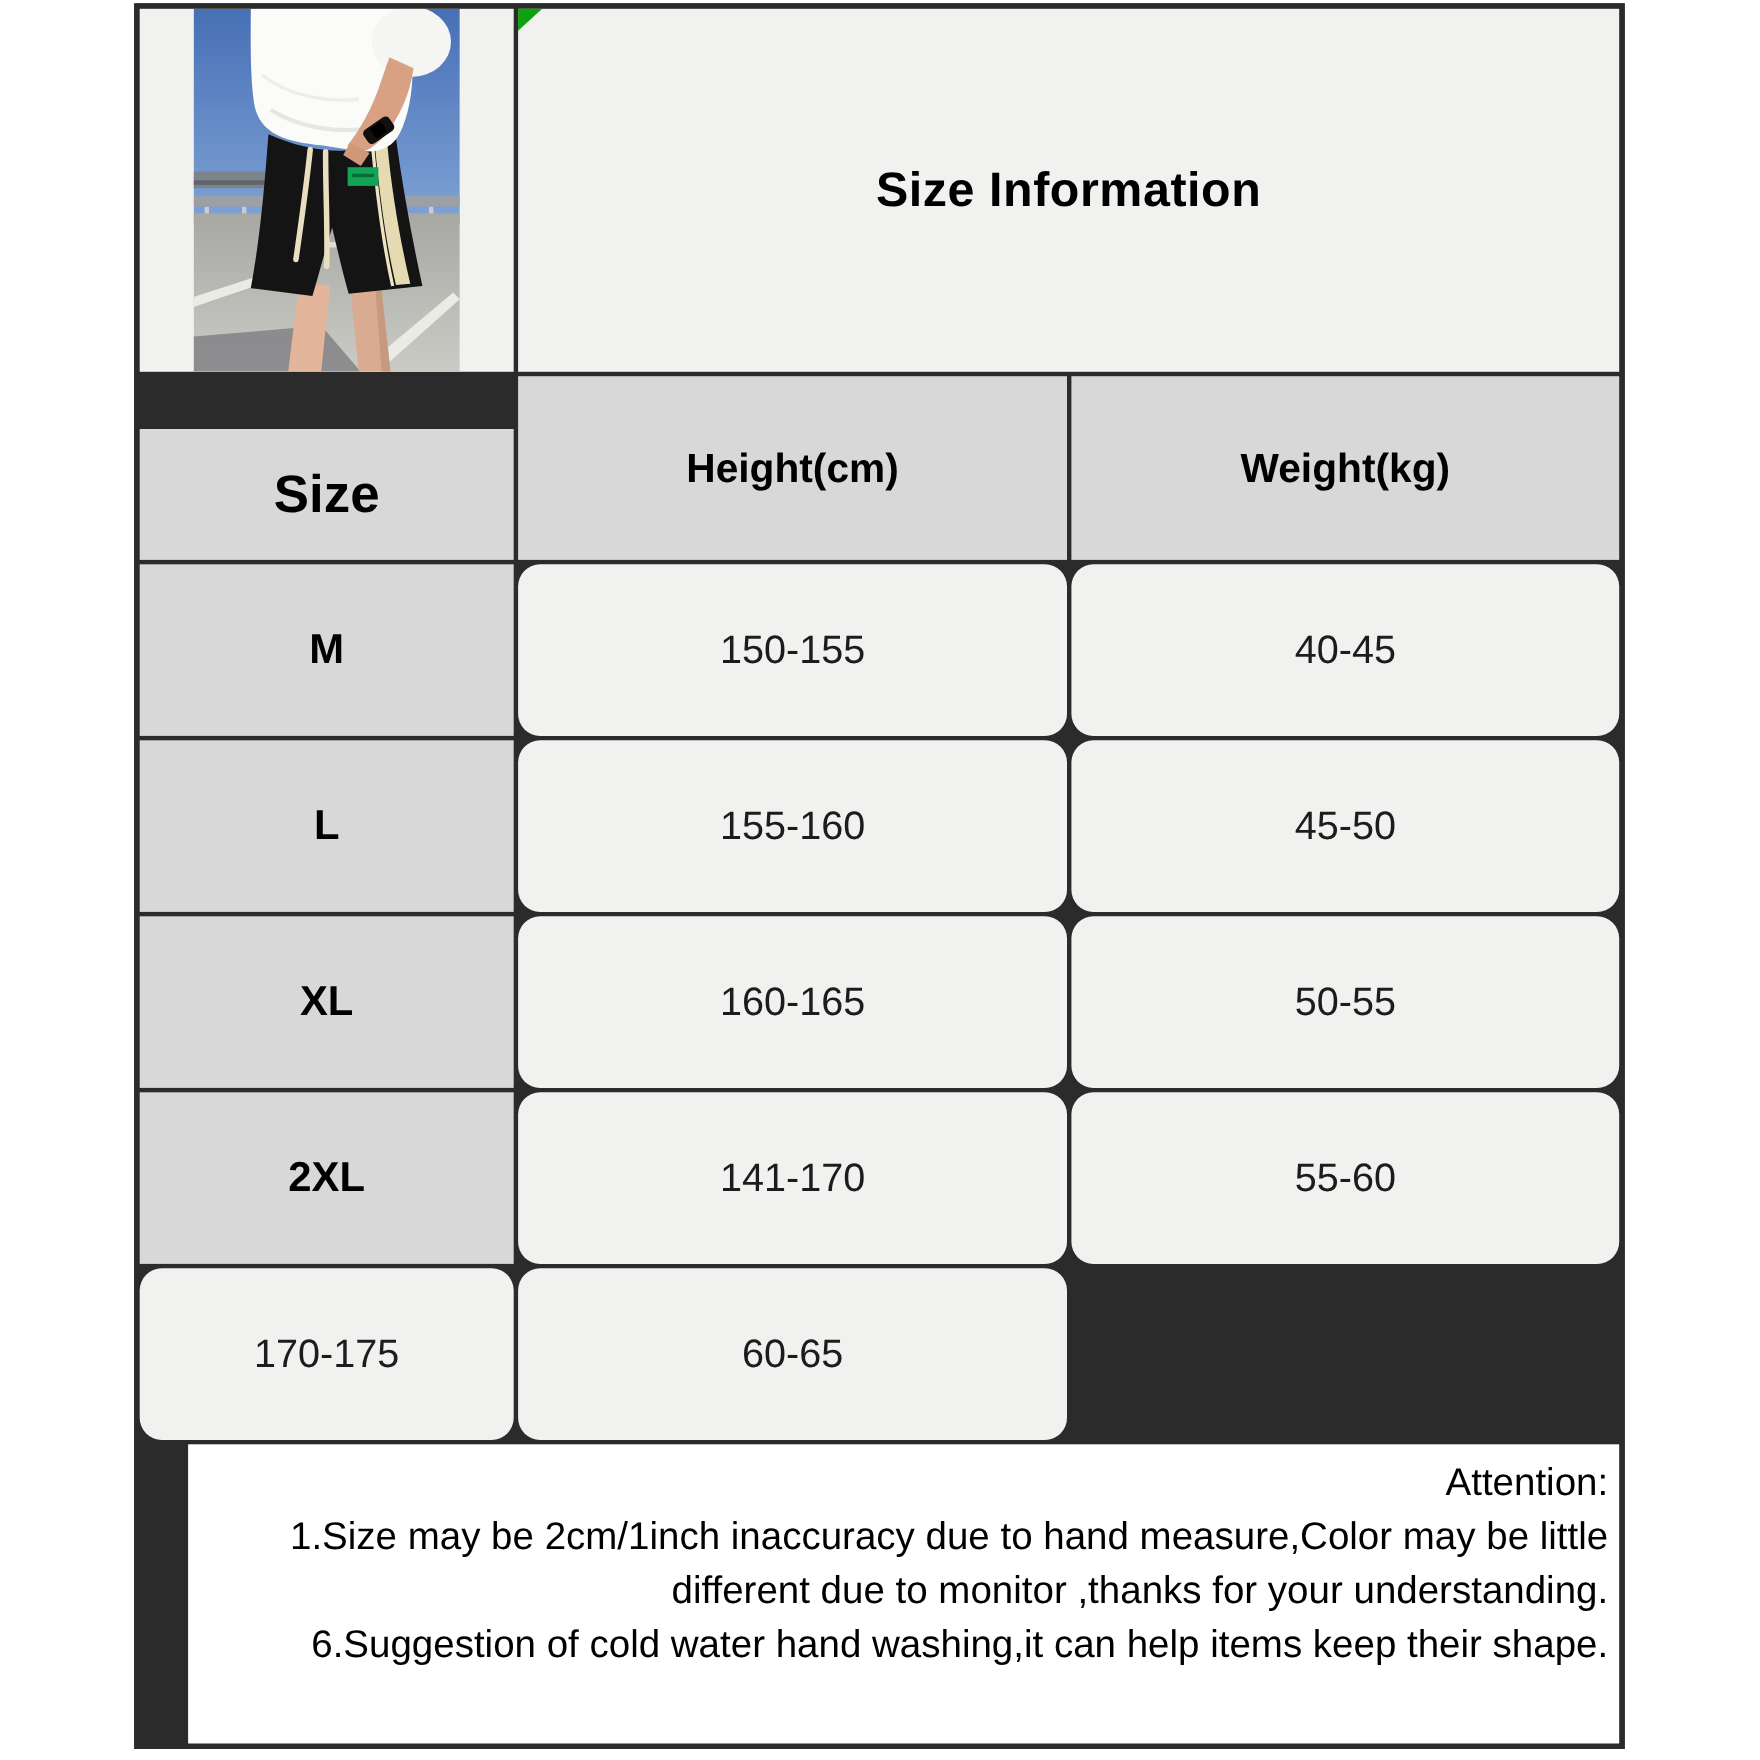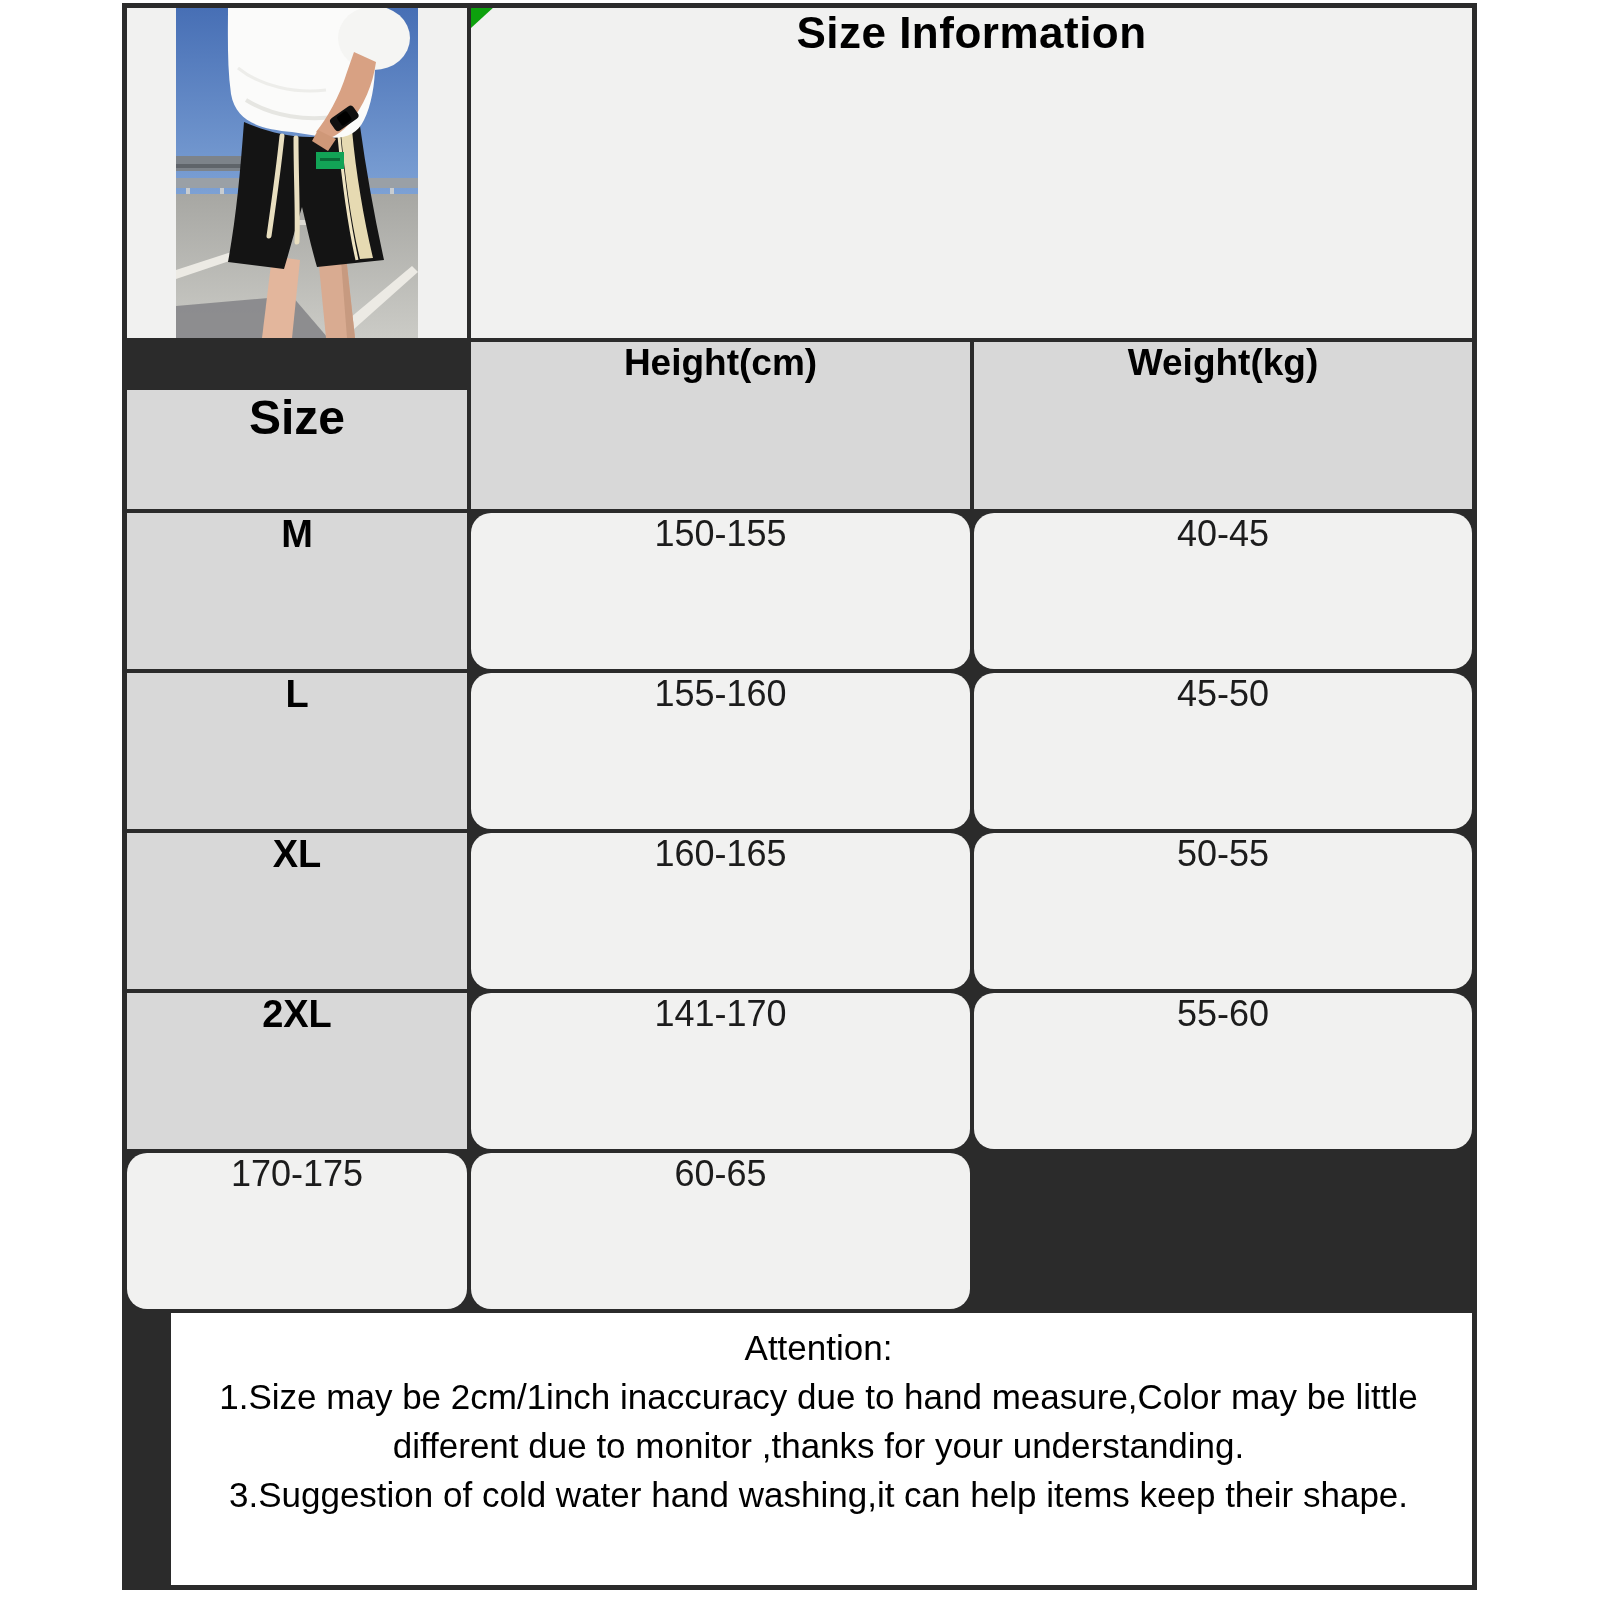--- a/index.html
+++ b/index.html
@@ -9,37 +9,37 @@
     -webkit-font-smoothing:antialiased;
   }
   .size-table{
     position:absolute;left:122px;top:3px;width:1355px;height:1587px;
     box-sizing:border-box;border:5px solid #2b2b2b;background:#2b2b2b;
     display:grid;
     grid-template-columns:340px 499px 1fr;
     grid-template-rows:330px 167px 156px 156px 156px 156px 156px 1fr;
     gap:4px;
   }
-  .cell{display:flex;justify-content:center;overflow:hidden;}
+  .cell{display:flex;align-items:center;justify-content:center;overflow:hidden;}
   .c-light{background:#f1f1f0;}
   .c-gray{background:#d8d8d8;}
   .photo-cell{background:#f1f1f0;}
   .title-cell{
     grid-column:2 / 4;position:relative;background:#f1f1f0;
     font-weight:bold;font-size:44px;letter-spacing:0.5px;
   }
   .flag{position:absolute;top:-2px;left:-6px;width:30px;height:24px;}
   .col-head{font-weight:bold;font-size:37px;}
   .col-head-size{font-weight:bold;font-size:48px;margin-top:48px;}
   .size-label{font-weight:bold;font-size:38px;}
   .value{font-size:36px;color:#1c1c1c;border-radius:20px;}
   .attention-cell{
     grid-column:1 / 4;display:block;background:#ffffff;
     padding:10px 10px 0 4px;box-sizing:border-box;
-    font-size:35px;line-height:1.40;color:#000;text-align:center;margin-left:44px;
+    font-size:35px;line-height:1.40;color:#000;text-align:right;margin-left:44px;
   }
 </style>
 </head>
 <body>
 
 <div class="size-table">
 
   <div class="cell photo-cell">
     <svg width="242" height="330" viewBox="0 0 242 330" aria-hidden="true">
       <defs>
@@ -134,16 +134,16 @@
   <div class="cell c-gray size-label">2XL</div>
   <div class="cell c-light value">141-170</div>
   <div class="cell c-light value">55-60</div>
 
   <div class="cell c-light value">170-175</div>
   <div class="cell c-light value">60-65</div>
 
   <div class="attention-cell">
     <div>Attention:</div>
     <div>1.Size may be 2cm/1inch inaccuracy due to hand measure,Color may be little different due to monitor ,thanks for your understanding.</div>
-    <div>3.Suggestion of cold water hand washing,it can help items keep their shape.</div>
+    <div>6.Suggestion of cold water hand washing,it can help items keep their shape.</div>
   </div>
 
 </div>
 
 </body></html>

